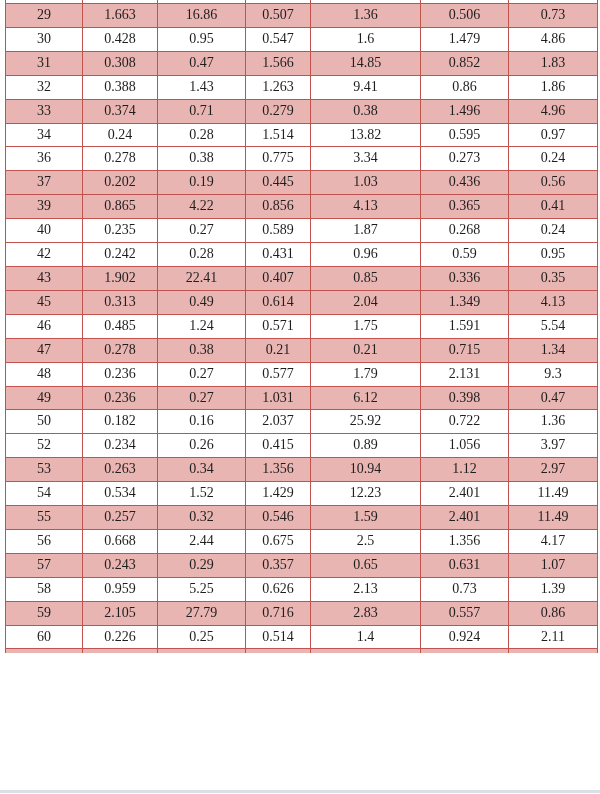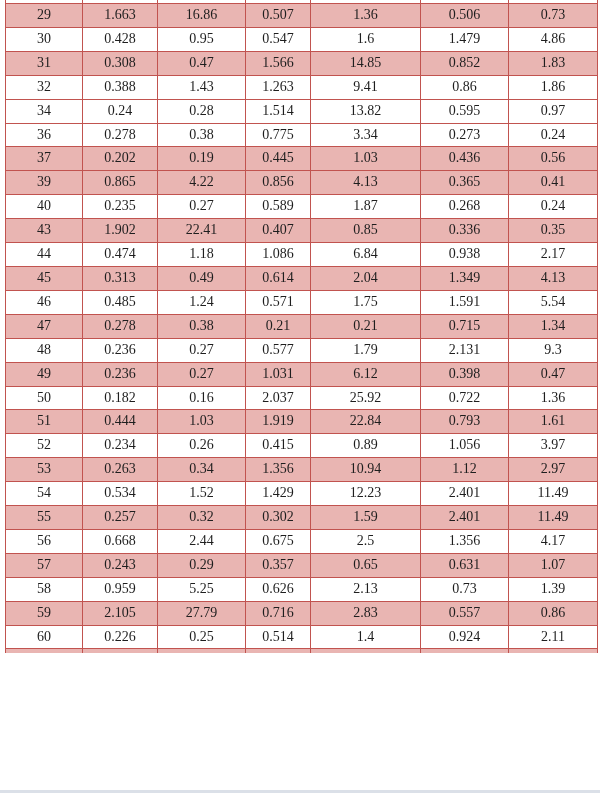--- a/index.html
+++ b/index.html
@@ -137,20 +137,29 @@
         </tr>
         <tr>
           <td>32</td>
           <td>0.388</td>
           <td>1.43</td>
           <td>1.263</td>
           <td>9.41</td>
           <td>0.86</td>
           <td>1.86</td>
         </tr>
+        <tr class="shaded">
+          <td>33</td>
+          <td>0.374</td>
+          <td>0.71</td>
+          <td>0.279</td>
+          <td>0.38</td>
+          <td>1.496</td>
+          <td>4.96</td>
+        </tr>
         <tr>
           <td>34</td>
           <td>0.24</td>
           <td>0.28</td>
           <td>1.514</td>
           <td>13.82</td>
           <td>0.595</td>
           <td>0.97</td>
         </tr>
         <tr>
@@ -182,38 +191,38 @@
         </tr>
         <tr>
           <td>40</td>
           <td>0.235</td>
           <td>0.27</td>
           <td>0.589</td>
           <td>1.87</td>
           <td>0.268</td>
           <td>0.24</td>
         </tr>
+        <tr>
+          <td>42</td>
+          <td>0.242</td>
+          <td>0.28</td>
+          <td>0.431</td>
+          <td>0.96</td>
+          <td>0.59</td>
+          <td>0.95</td>
+        </tr>
         <tr class="shaded">
           <td>43</td>
           <td>1.902</td>
           <td>22.41</td>
           <td>0.407</td>
           <td>0.85</td>
           <td>0.336</td>
           <td>0.35</td>
         </tr>
-        <tr>
-          <td>44</td>
-          <td>0.474</td>
-          <td>1.18</td>
-          <td>1.086</td>
-          <td>6.84</td>
-          <td>0.938</td>
-          <td>2.17</td>
-        </tr>
         <tr class="shaded">
           <td>45</td>
           <td>0.313</td>
           <td>0.49</td>
           <td>0.614</td>
           <td>2.04</td>
           <td>1.349</td>
           <td>4.13</td>
         </tr>
         <tr>
@@ -254,29 +263,20 @@
         </tr>
         <tr>
           <td>50</td>
           <td>0.182</td>
           <td>0.16</td>
           <td>2.037</td>
           <td>25.92</td>
           <td>0.722</td>
           <td>1.36</td>
         </tr>
-        <tr class="shaded">
-          <td>51</td>
-          <td>0.444</td>
-          <td>1.03</td>
-          <td>1.919</td>
-          <td>22.84</td>
-          <td>0.793</td>
-          <td>1.61</td>
-        </tr>
         <tr>
           <td>52</td>
           <td>0.234</td>
           <td>0.26</td>
           <td>0.415</td>
           <td>0.89</td>
           <td>1.056</td>
           <td>3.97</td>
         </tr>
         <tr class="shaded">
@@ -294,21 +294,21 @@
           <td>1.52</td>
           <td>1.429</td>
           <td>12.23</td>
           <td>2.401</td>
           <td>11.49</td>
         </tr>
         <tr class="shaded">
           <td>55</td>
           <td>0.257</td>
           <td>0.32</td>
-          <td>0.302</td>
+          <td>0.546</td>
           <td>1.59</td>
           <td>2.401</td>
           <td>11.49</td>
         </tr>
         <tr>
           <td>56</td>
           <td>0.668</td>
           <td>2.44</td>
           <td>0.675</td>
           <td>2.5</td>

